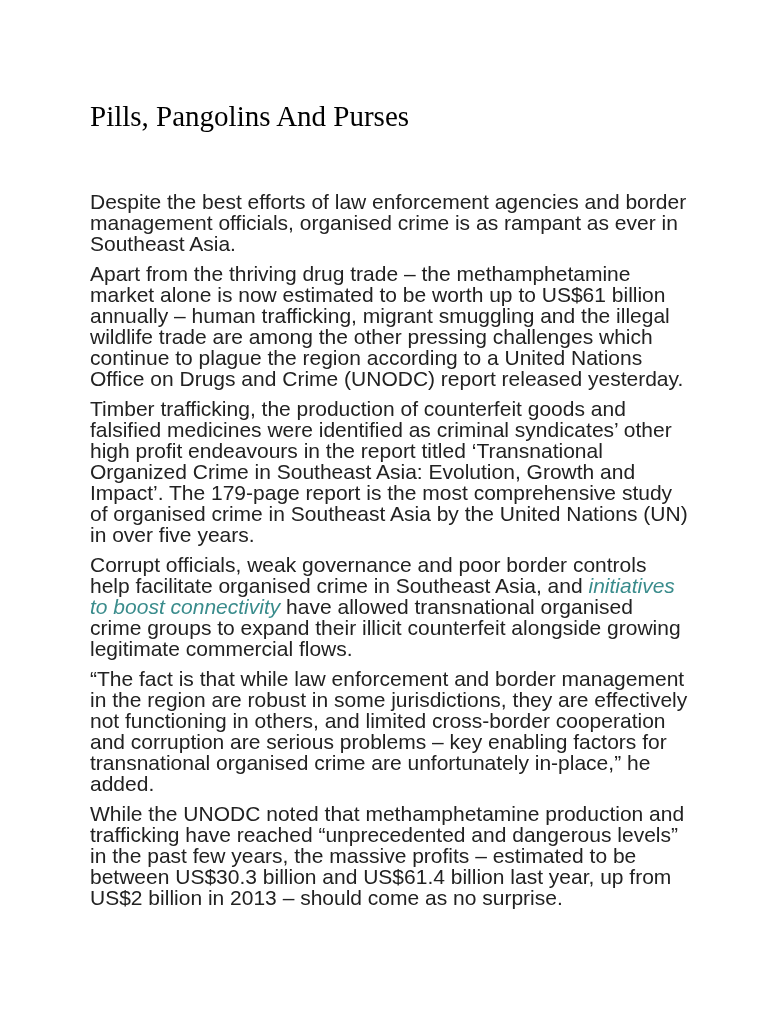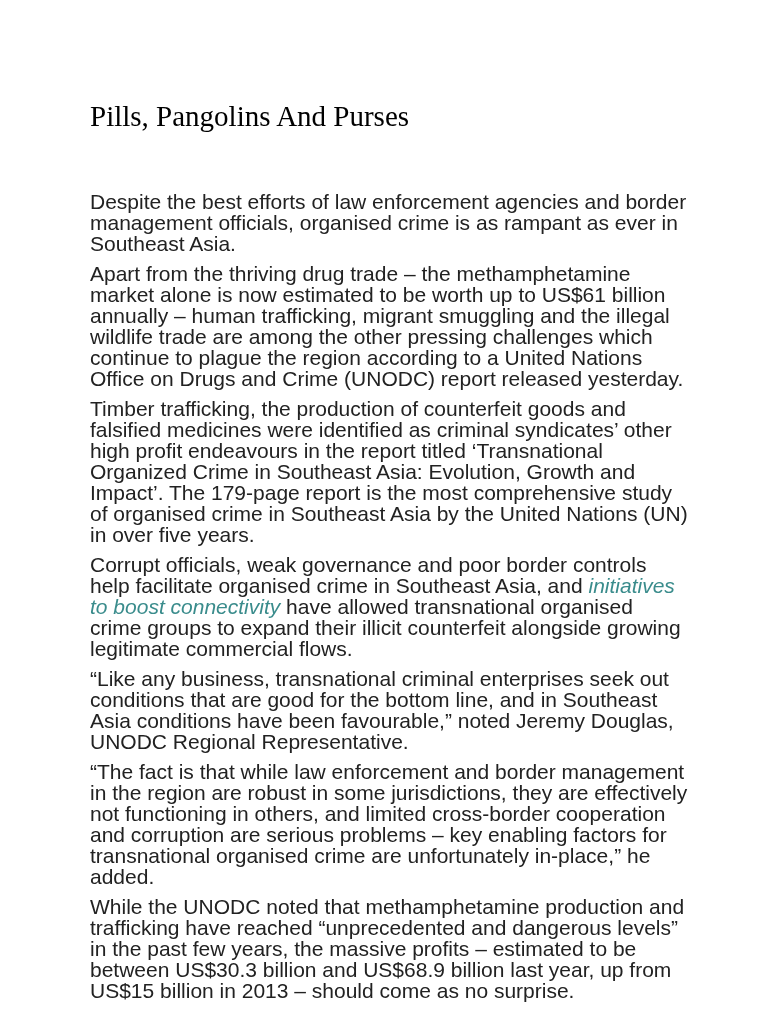--- a/index.html
+++ b/index.html
@@ -55,17 +55,16 @@
 <body>
 
 <div class="page">
   <h1 class="title">Pills, Pangolins And Purses</h1>
 
   <div class="body">
     <p>Despite the best efforts of law enforcement agencies and border management officials, organised crime is as rampant as ever in Southeast Asia.</p>
     <p>Apart from the thriving drug trade – the methamphetamine market alone is now estimated to be worth up to US$61 billion annually – human trafficking, migrant smuggling and the illegal wildlife trade are among the other pressing challenges which continue to plague the region according to a United Nations Office on Drugs and Crime (UNODC) report released yesterday.</p>
     <p>Timber trafficking, the production of counterfeit goods and falsified medicines were identified as criminal syndicates’ other high profit endeavours in the report titled ‘Transnational Organized Crime in Southeast Asia: Evolution, Growth and Impact’. The 179-page report is the most comprehensive study of organised crime in Southeast Asia by the United Nations (UN) in over five years.</p>
     <p><span>Corrupt officials, weak governance and poor border controls help facilitate organised crime in Southeast Asia, and </span><a class="link">initiatives to boost connectivity</a><span> have allowed transnational organised crime groups to expand their illicit counterfeit alongside growing legitimate commercial flows.</span></p>
-    <p>“Like any business, transnational criminal enterprises seek out conditions that are good for the bottom line, and in Southeast Asia conditions have been favourable,” noted Jeremy Douglas, UNODC Regional Representative.</p>
     <p>“The fact is that while law enforcement and border management in the region are robust in some jurisdictions, they are effectively not functioning in others, and limited cross-border cooperation and corruption are serious problems – key enabling factors for transnational organised crime are unfortunately in-place,” he added.</p>
-    <p>While the UNODC noted that methamphetamine production and trafficking have reached “unprecedented and dangerous levels” in the past few years, the massive profits – estimated to be between US$30.3 billion and US$68.9 billion last year, up from US$15 billion in 2013 – should come as no surprise.</p>
+    <p>While the UNODC noted that methamphetamine production and trafficking have reached “unprecedented and dangerous levels” in the past few years, the massive profits – estimated to be between US$30.3 billion and US$61.4 billion last year, up from US$2 billion in 2013 – should come as no surprise.</p>
   </div>
 </div>
 
 </body></html>

